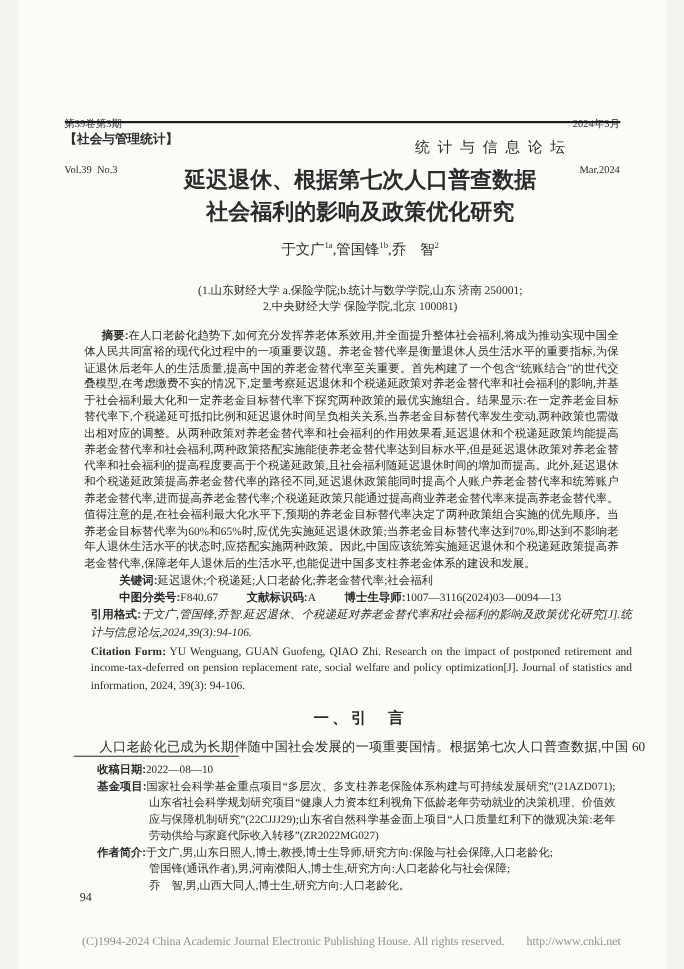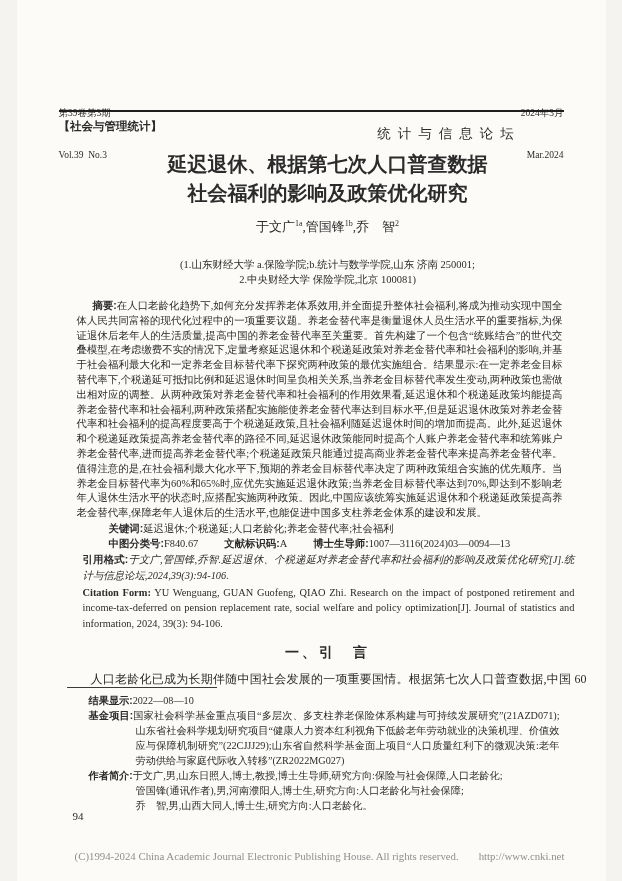--- a/index.html
+++ b/index.html
@@ -164,21 +164,21 @@
 
     <p class="cite-en"><b>Citation Form:</b> <span>YU Wenguang, GUAN Guofeng, QIAO Zhi. Research on the impact of postponed retirement and income-tax-deferred on pension replacement rate, social welfare and policy optimization[J]. Journal of statistics and information, 2024, 39(3): 94-106.</span></p>
 
     <div class="sec-heading">一、引　言</div>
 
     <p class="intro">人口老龄化已成为长期伴随中国社会发展的一项重要国情。根据第七次人口普查数据,中国 60 岁及以</p>
   </div>
 
   <div class="footnote-rule"></div>
   <div class="footnotes">
-    <p class="fn-item"><span class="label-hei">结果显示:</span><span>2022—08—10</span></p>
+    <p class="fn-item"><span class="label-hei">收稿日期:</span><span>2022—08—10</span></p>
     <p class="fn-item"><span class="label-hei">基金项目:</span><span>国家社会科学基金重点项目“多层次、多支柱养老保险体系构建与可持续发展研究”(21AZD071);山东省社会科学规划研究项目“健康人力资本红利视角下低龄老年劳动就业的决策机理、价值效应与保障机制研究”(22CJJJ29);山东省自然科学基金面上项目“人口质量红利下的微观决策:老年劳动供给与家庭代际收入转移”(ZR2022MG027)</span></p>
     <p class="fn-item"><span class="label-hei">作者简介:</span><span>于文广,男,山东日照人,博士,教授,博士生导师,研究方向:保险与社会保障,人口老龄化;</span><br><span>管国锋(通讯作者),男,河南濮阳人,博士生,研究方向:人口老龄化与社会保障;</span><br><span>乔　智,男,山西大同人,博士生,研究方向:人口老龄化。</span></p>
   </div>
 
   <div class="page-number">94</div>
 
   <div class="copyright">
     <span>(C)1994-2024 China Academic Journal Electronic Publishing House. All rights reserved.</span><span class="url">http://www.cnki.net</span>
   </div>
 

